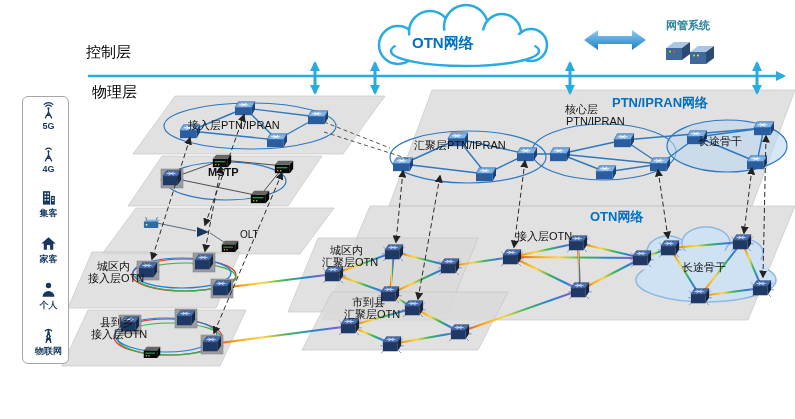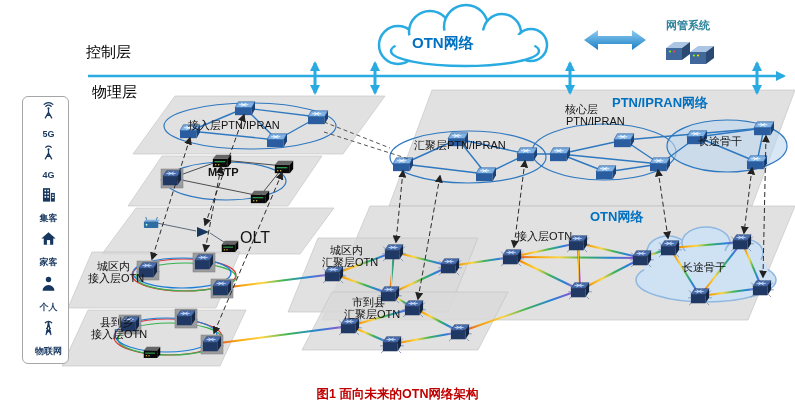--- a/index.html
+++ b/index.html
@@ -5,27 +5,27 @@
   html,body{margin:0;padding:0;background:#fff;}
   .stage{position:relative;width:795px;height:419px;background:#fff;overflow:hidden;
          font-family:"Liberation Sans",sans-serif;}
   svg.diagram{position:absolute;left:0;top:0;}
   .lbl{position:absolute;font-size:11px;color:#111;line-height:1.05;white-space:nowrap;}
   .layer-lbl{font-size:15px;font-weight:normal;color:#000;}
   .sdn-lbl{font-size:15px;font-weight:bold;color:#0070C0;}
   .nms-lbl{font-size:11px;font-weight:bold;color:#31859C;}
   .net-title{font-size:13px;font-weight:bold;color:#0070C0;}
   .mstp-lbl{font-weight:bold;}
-  .small-lbl{font-size:16px;text-align:center;}
+  .small-lbl{font-size:10px;text-align:center;}
   .caption{position:absolute;left:0;top:386px;width:795px;text-align:center;
            font-size:12.5px;font-weight:bold;color:#C00000;}
   .sidebar{position:absolute;left:22px;top:96px;width:47px;height:268px;background:#fff;
            border:1px solid #a6a6a6;border-radius:6px;display:flex;flex-direction:column;
            justify-content:space-between;align-items:center;padding:5px 0;box-sizing:border-box;}
-  .sb-item{display:flex;flex-direction:column;align-items:center;gap:8px;margin-left:6px;}
+  .sb-item{display:flex;flex-direction:column;align-items:center;gap:0px;margin-left:6px;}
   .sb-item .sbi{width:19px;height:19px;display:block;}
   .sb-item .sb-label{font-size:9px;color:#17375E;font-weight:bold;}
   
   .plane{fill:#d9d9d9;fill-opacity:.8;stroke:#bfbfbf;stroke-width:.6;}
   .ring{fill:none;stroke:#2e78c0;stroke-width:1.2;}
   .ring-fill{fill:#bdd7ee;fill-opacity:.6;stroke:#2e78c0;stroke-width:1.2;}
   .pl{stroke:#2e78c0;stroke-width:1.4;fill:none;}
   .ol{stroke:url(#rb);stroke-width:2;fill:none;opacity:.95;}
   .ml{stroke:#4d4d4d;stroke-width:1;fill:none;}
   .tl{stroke:#5a6b7d;stroke-width:1;fill:none;}
@@ -442,15 +442,14 @@
       <g fill="none" stroke="#17375E" stroke-width="1.5" stroke-linecap="round">
         <path d="M9,21 L12,5 L15,21 M10,16 L14,16 M10.8,11 L13.2,11 M9.6,19 L14.4,13 M14.4,19 L9.6,13"></path>
         <path d="M8,6 a5.5,5.5 0 0 1 8,0"></path>
       </g>
           <circle cx="12" cy="5" r="1.3" fill="#17375E"></circle>
     </svg>
     <span class="sb-label">物联网</span>
   </div>
 </div>
 
-<div class="caption">图1 面向未来的OTN网络架构</div>
 
 </div>
 
 </body></html>

